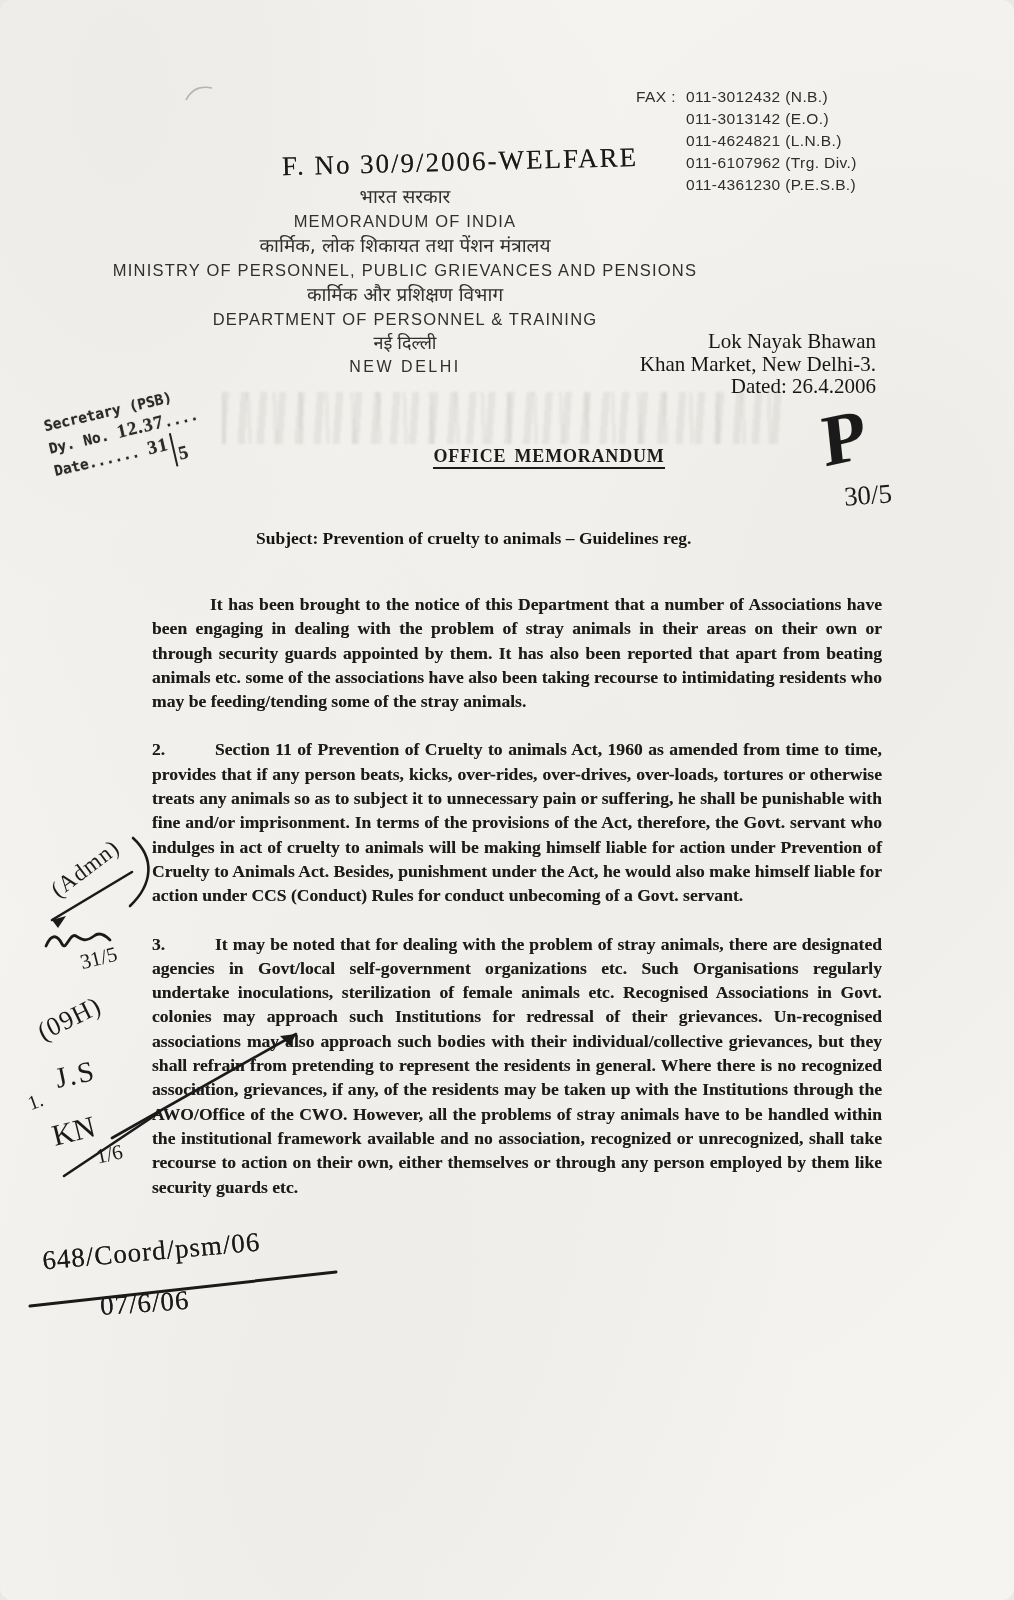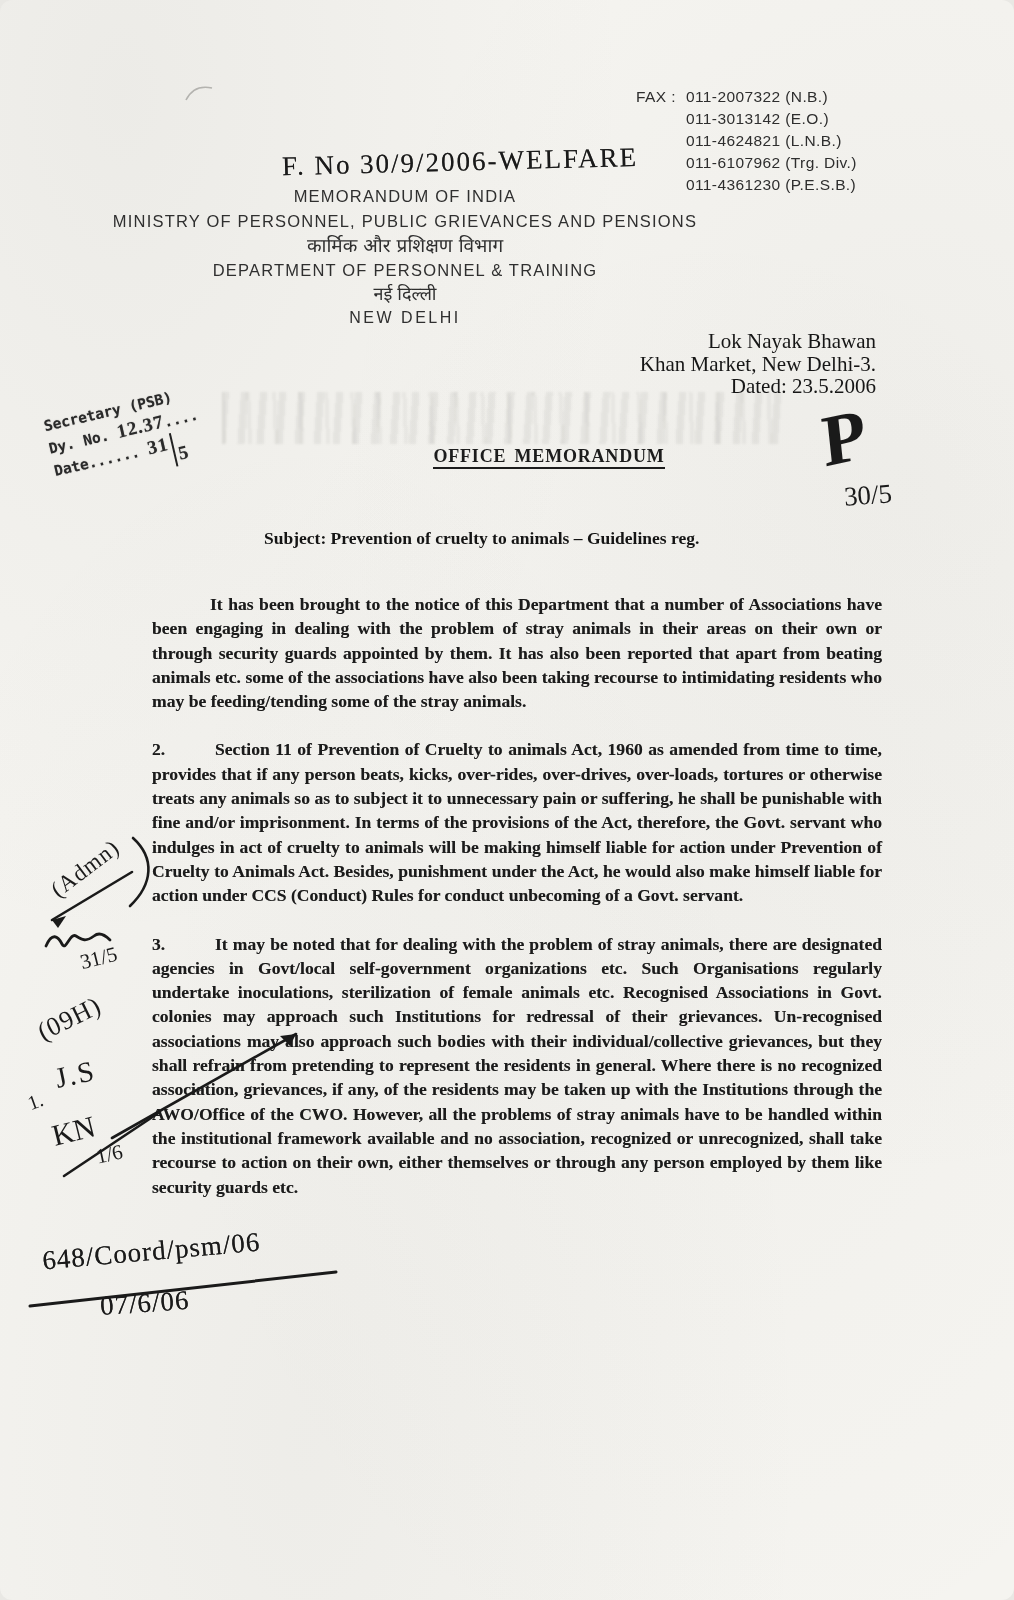--- a/index.html
+++ b/index.html
@@ -53,21 +53,21 @@
   
   .om-title{
     position:absolute;left:0;top:446px;width:1014px;text-align:center;padding-left:44px;
   }
   .om-title span{
     font-size:18px;font-weight:bold;letter-spacing:.8px;word-spacing:3px;
     border-bottom:2.2px solid #1c1c1c;padding-bottom:1px;
     margin-left:-4px;
   }
   .subject{
-    position:absolute;left:264px;top:528px;width:600px;
+    position:absolute;left:256px;top:528px;width:600px;
     font-size:17.5px;font-weight:bold;color:#141414;
   }
   .bodytext{
     position:absolute;left:152px;top:592px;width:730px;
     font-size:17.6px;line-height:24.3px;text-align:justify;color:#1b1b1b;
     text-shadow:0 0 .4px rgba(20,20,20,.45);
     font-weight:bold;
   }
   .bodytext p{margin:0 0 24px 0;}
   .bodytext p.indent{text-indent:58px;}
@@ -109,43 +109,45 @@
 </head>
 <body>
 
 <div class="page">
 
   <div class="smudge"></div>
 
   <div class="fax">
     <span>FAX :</span>
     <span class="nums">
-      <span>011-2007322 (N.B.)</span>
+      <span>011-3012432 (N.B.)</span>
       <span>011-3013142 (E.O.)</span>
       <span>011-4624821 (L.N.B.)</span>
       <span>011-6107962 (Trg. Div.)</span>
       <span>011-4361230 (P.E.S.B.)</span>
     </span>
   </div>
 
   <div class="hand fileno">F. No 30/9/2006-WELFARE</div>
 
   <div class="header">
+    <div class="hi">भारत सरकार</div>
     <div class="en">MEMORANDUM OF INDIA</div>
+    <div class="hi">कार्मिक, लोक शिकायत तथा पेंशन मंत्रालय</div>
     <div class="en">MINISTRY OF PERSONNEL, PUBLIC GRIEVANCES AND PENSIONS</div>
     <div class="hi">कार्मिक और प्रशिक्षण विभाग</div>
     <div class="en">DEPARTMENT OF PERSONNEL &amp; TRAINING</div>
     <div class="city-hi">नई दिल्ली</div>
     <div class="city-en">NEW DELHI</div>
   </div>
 
   <div class="addr">
     <div>Lok Nayak Bhawan</div>
     <div>Khan Market, New Delhi-3.</div>
-    <div>Dated: 23.5.2006</div>
+    <div>Dated: 26.4.2006</div>
   </div>
 
   <div class="stamp">
     <div>Secretary (PSB)</div>
     <div>
       <span>Dy. No.</span>
       <span class="hand-num">12.37</span><span>....</span>
     </div>
     <div>
       <span>Date......</span>

